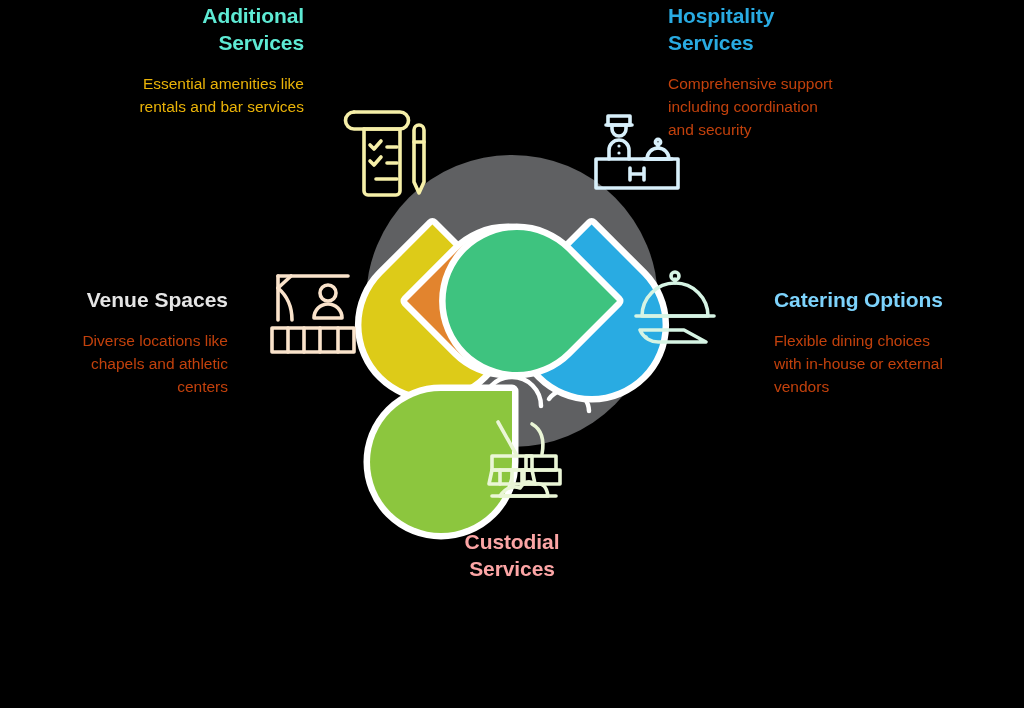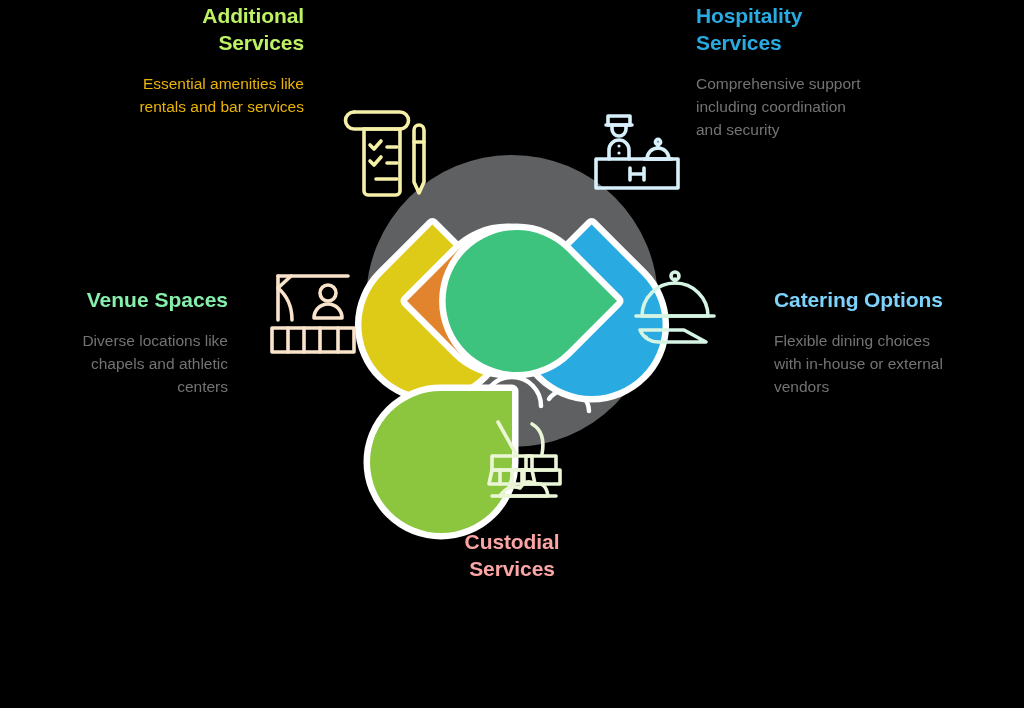--- a/index.html
+++ b/index.html
@@ -19,62 +19,62 @@
     font-weight:bold;
     font-size:21px;
     line-height:27px;
     letter-spacing:-0.1px;
     margin:0 0 16px 0;
     white-space:pre-line;
   }
   .block .desc{
     font-size:15.5px;
     line-height:23px;
-    color:#737373;
+    color:#c2410c;
     margin:0;
     white-space:pre-line;
     font-weight:500;
   }
 
   
   #block-additional{left:72px;  top:2px;   width:232px; text-align:right;}
-  #block-hospitality{left:696px;top:2px;   width:240px; text-align:left;text-decoration:underline;}
+  #block-hospitality{left:668px;top:2px;   width:240px; text-align:left;text-decoration:underline;}
   #block-venue{left:28px;       top:286px; width:200px; text-align:right;}
   #block-catering{left:774px;   top:286px; width:206px; text-align:left;}
   #block-custodial{left:392px;  top:528px; width:240px; text-align:center;}
 
   #block-additional .desc{color:#eab308;}
   #block-venue .title{letter-spacing:0;}
 
   
   #diagram{position:absolute;left:232px;top:58px;width:560px;height:500px;}
   #diagram svg{display:block;width:560px;height:500px;}
 </style>
 </head>
 <body>
 
 <div id="stage">
 
   <div class="block" id="block-additional">
-    <div class="title" style="color:#bef264">Additional
+    <div class="title" style="color:#5eead4">Additional
 Services</div>
     <div class="desc">Essential amenities like
 rentals and bar services</div>
   </div>
 
   <div class="block" id="block-hospitality">
     <div class="title" style="color:#29abe2">Hospitality
 Services</div>
     <div class="desc">Comprehensive support
 including coordination
 and security</div>
   </div>
 
   <div class="block" id="block-venue">
-    <div class="title" style="color:#86efac">Venue Spaces</div>
+    <div class="title" style="color:#e5e5e5">Venue Spaces</div>
     <div class="desc">Diverse locations like
 chapels and athletic
 centers</div>
   </div>
 
   <div class="block" id="block-catering">
     <div class="title" style="color:#7dd3fc">Catering Options</div>
     <div class="desc">Flexible dining choices
 with in-house or external
 vendors</div>

